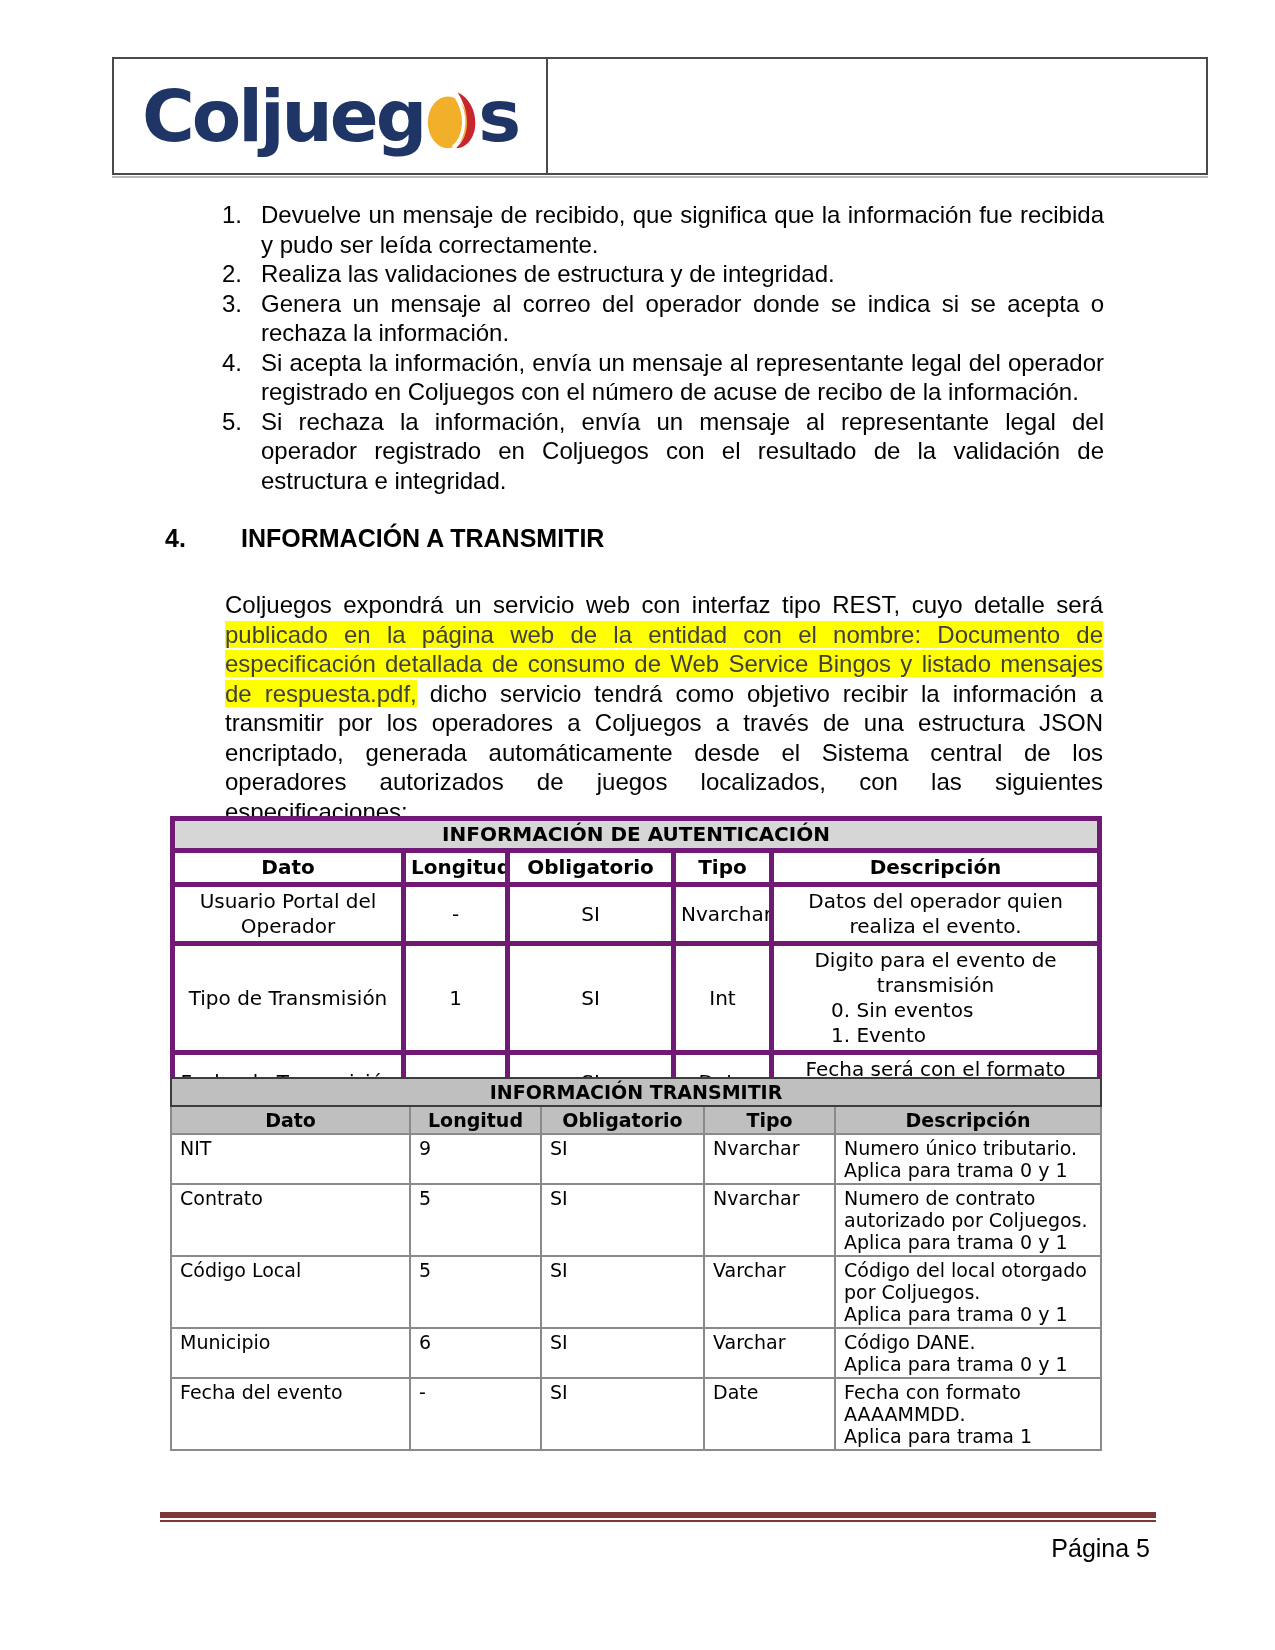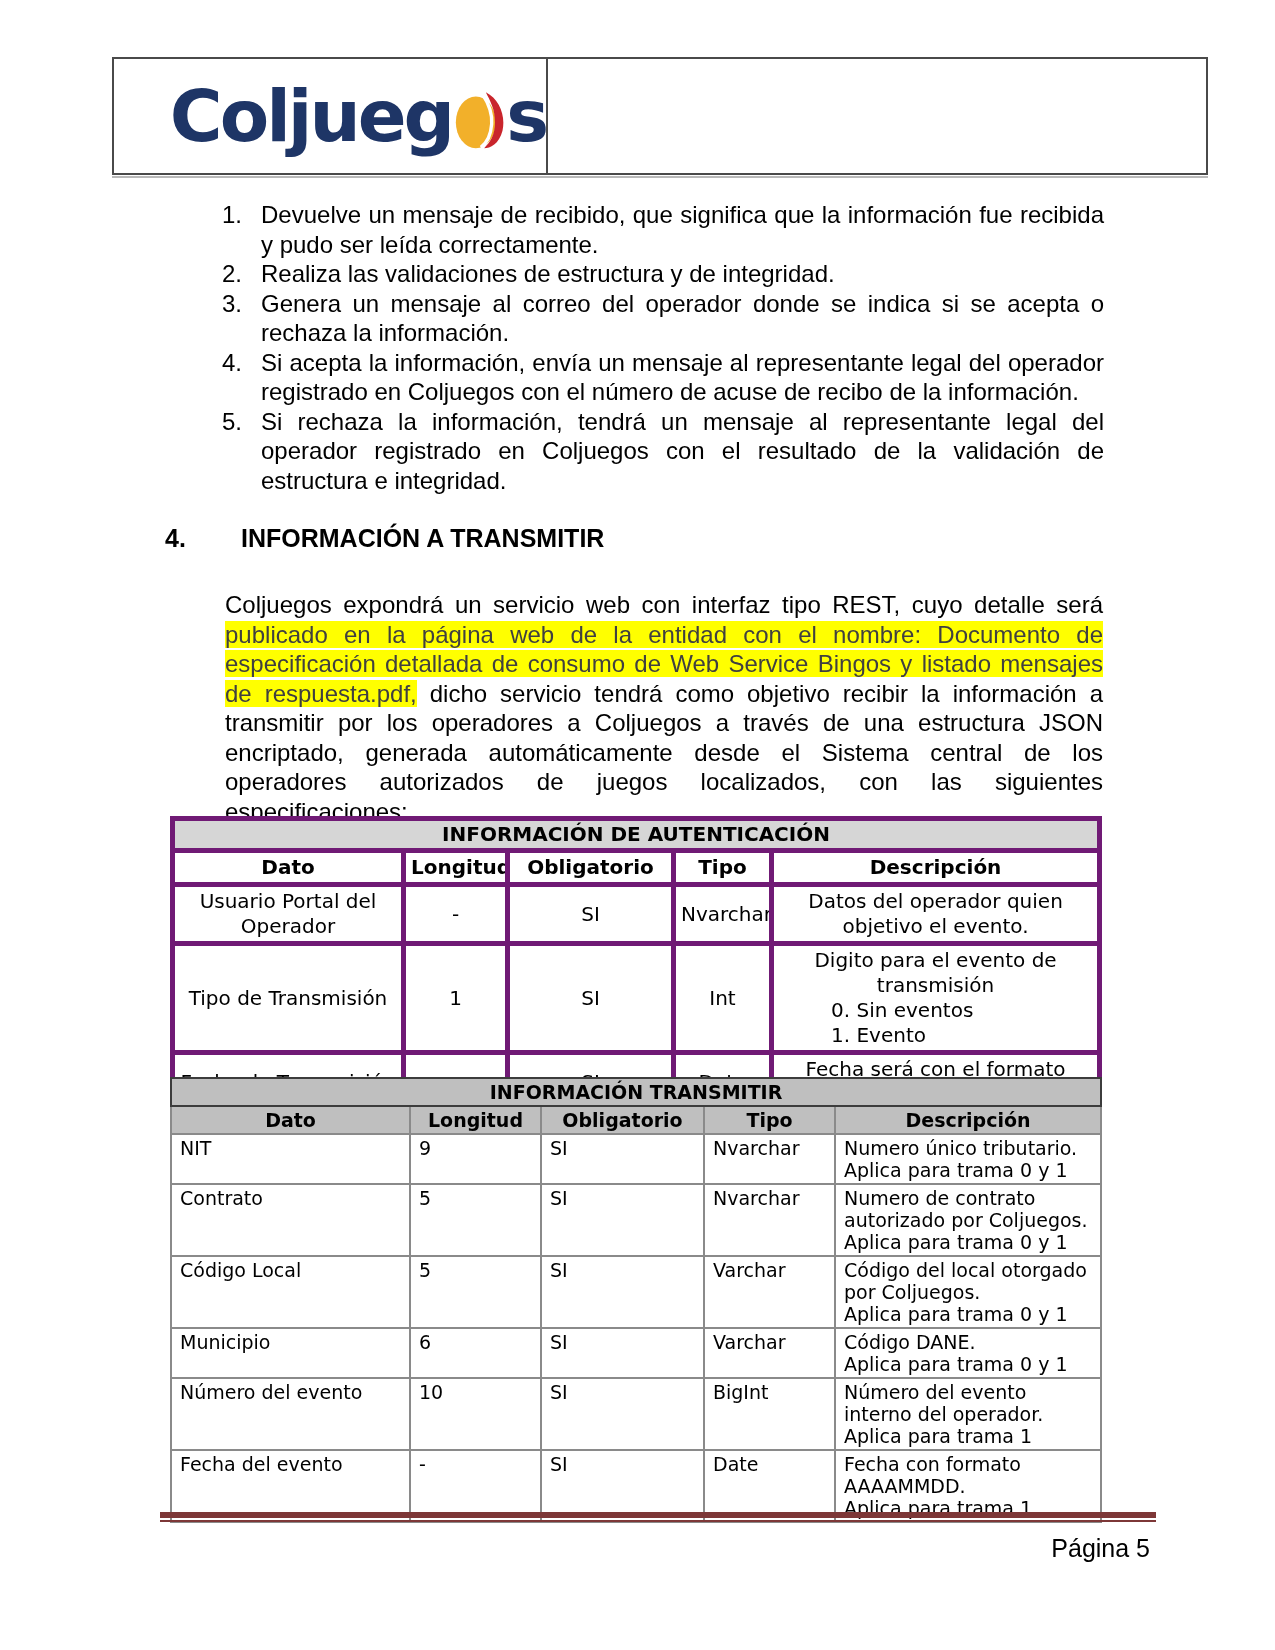--- a/index.html
+++ b/index.html
@@ -21,21 +21,21 @@
     border:2px solid #4a4a4a;
     display:flex;
   }
   .header-underline{
     position:absolute; left:112px; top:176px;
     width:1096px; height:2px; background:#b9b9b9;
   }
   .header-left{
     width:432px; height:100%;
     border-right:2px solid #4a4a4a;
-    display:flex; align-items:center; justify-content:flex-end;
+    display:flex; align-items:center; justify-content:center;
   }
   .header-right{flex:1;}
   .logo{
     display:flex; align-items:center;
     font-family:"DejaVu Sans", sans-serif;
     font-weight:bold; font-size:72px; letter-spacing:-3px;
     color:var(--logo-navy);
     line-height:1;
   }
   .bean-svg{width:50px; height:62px; margin:6px 1px 0 3px;}
@@ -132,21 +132,21 @@
   </div>
   <div class="header-right"></div>
 </div>
 <div class="header-underline"></div>
 
 <ol class="num-list" id="numList">
     <li><span class="li-num">1.</span><span>Devuelve un mensaje de recibido, que significa que la información fue recibida y pudo ser leída correctamente.</span></li>
     <li><span class="li-num">2.</span><span>Realiza las validaciones de estructura y de integridad.</span></li>
     <li><span class="li-num">3.</span><span>Genera un mensaje al correo del operador donde se indica si se acepta o rechaza la información.</span></li>
     <li><span class="li-num">4.</span><span>Si acepta la información, envía un mensaje al representante legal del operador registrado en Coljuegos con el número de acuse de recibo de la información.</span></li>
-    <li><span class="li-num">5.</span><span>Si rechaza la información, tendrá un mensaje al representante legal del operador registrado en Coljuegos con el resultado de la validación de estructura e integridad.</span></li>
+    <li><span class="li-num">5.</span><span>Si rechaza la información, envía un mensaje al representante legal del operador registrado en Coljuegos con el resultado de la validación de estructura e integridad.</span></li>
   </ol>
 
 <div class="section-heading">
   <span class="sec-num">4.</span>
   <span class="sec-title">INFORMACIÓN A TRANSMITIR</span>
 </div>
 
 <p class="body-paragraph"><span>Coljuegos expondrá un servicio web con interfaz tipo REST, cuyo detalle será </span><mark>publicado en la página web de la entidad con el nombre: Documento de especificación detallada de consumo de Web Service Bingos y listado mensajes de respuesta.pdf,</mark><span> dicho servicio tendrá como objetivo recibir la información a transmitir por los operadores a Coljuegos a través de una estructura JSON encriptado, generada automáticamente desde el Sistema central de los operadores autorizados de juegos localizados, con las siguientes especificaciones:</span></p>
 
 <table class="auth-table" id="authTable">
@@ -167,21 +167,21 @@
         <td class="t-head">Obligatorio</td>
         <td class="t-head">Tipo</td>
         <td class="t-head">Descripción</td>
       </tr>
       <tr>
         <td>Usuario Portal del Operador</td>
         <td>-</td>
         <td>SI</td>
         <td>Nvarchar</td>
         <td>
-          <div>Datos del operador quien objetivo el evento.</div>
+          <div>Datos del operador quien realiza el evento.</div>
         </td>
       </tr>
       <tr>
         <td>Tipo de Transmisión</td>
         <td>1</td>
         <td>SI</td>
         <td>Int</td>
         <td>
           <div>Digito para el evento de transmisión</div>
           <div class="sub-line">0.   Sin eventos</div>
@@ -253,30 +253,20 @@
         <td>Municipio</td>
         <td>6</td>
         <td>SI</td>
         <td>Varchar</td>
         <td>
           <div>Código DANE.</div>
           <div>Aplica para trama 0 y 1</div>
         </td>
       </tr>
       <tr>
-        <td>Número del evento</td>
-        <td>10</td>
-        <td>SI</td>
-        <td>BigInt</td>
-        <td>
-          <div>Número del evento interno del operador.</div>
-          <div>Aplica para trama 1</div>
-        </td>
-      </tr>
-      <tr>
         <td>Fecha del evento</td>
         <td>-</td>
         <td>SI</td>
         <td>Date</td>
         <td>
           <div>Fecha con formato AAAAMMDD.</div>
           <div>Aplica para trama 1</div>
         </td>
       </tr>
     </tbody>

